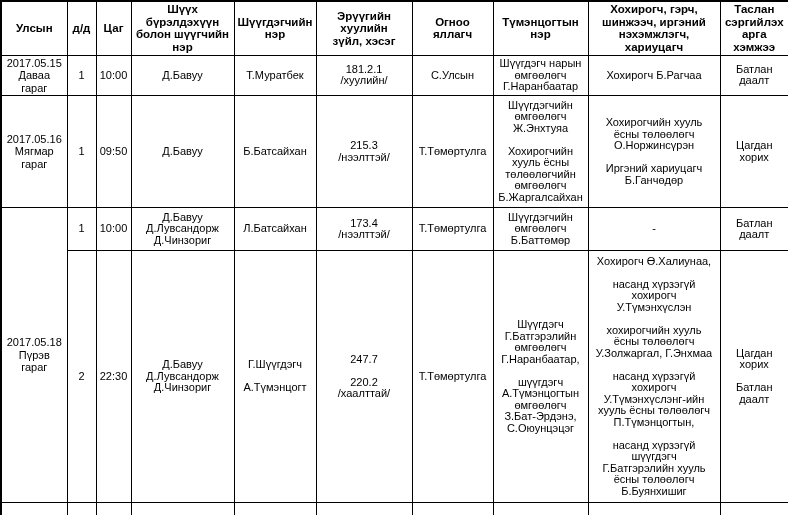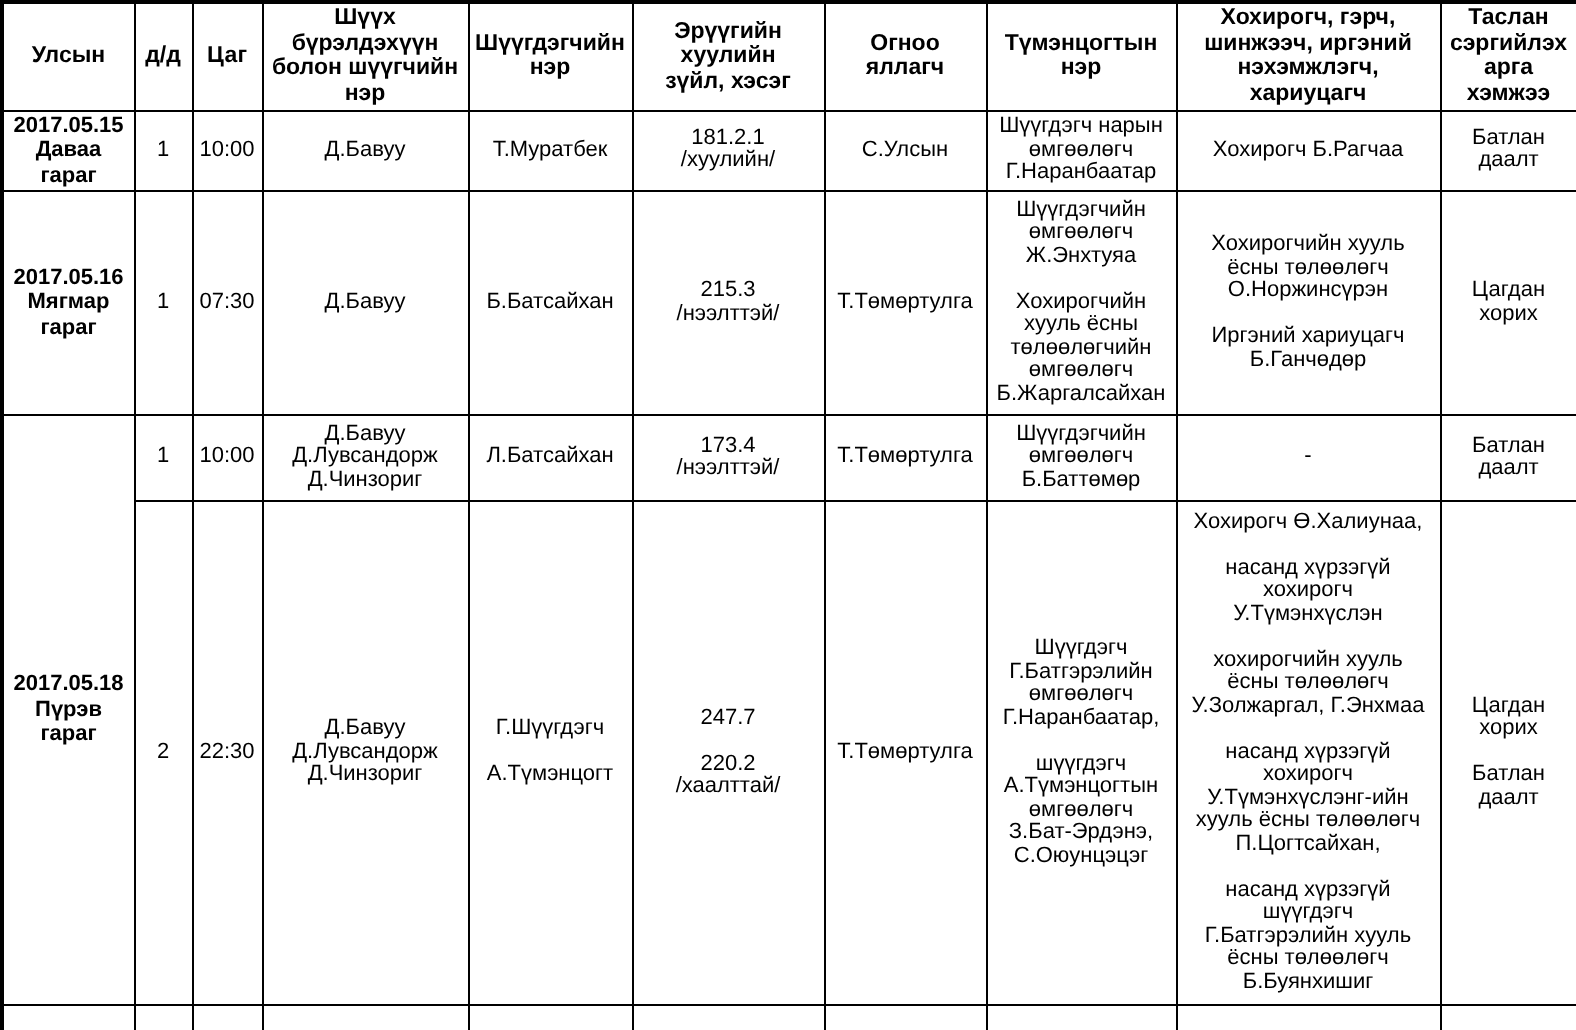--- a/index.html
+++ b/index.html
@@ -29,21 +29,21 @@
     line-height: 11.5px;
     color: #000;
     word-wrap: break-word;
   }
   th {
     font-weight: bold;
     font-size: 11.5px;
     line-height: 12.5px;
   }
   td.date-cell {
-    font-weight: bold;
+    font-weight: normal;
     line-height: 12.5px;
   }
   tr.h-head  { height: 54px; }
   tr.h-r1    { height: 38px; }
   tr.h-r2    { height: 112px; }
   tr.h-r3    { height: 43px; }
   tr.h-r4    { height: 252px; }
   tr.h-stub  { height: 20px; }
 </style>
 </head>
@@ -107,21 +107,21 @@
 Г.Наранбаатар</td>
       <td>Хохирогч Б.Рагчаа</td>
       <td>Батлан
 даалт</td>
     </tr>
     <tr class="h-r2">
       <td class="date-cell">2017.05.16
 Мягмар
 гараг</td>
       <td>1</td>
-      <td>07:30</td>
+      <td>09:50</td>
       <td>Д.Бавуу</td>
       <td>Б.Батсайхан</td>
       <td>215.3
 /нээлттэй/</td>
       <td>Т.Төмөртулга</td>
       <td>Шүүгдэгчийн
 өмгөөлөгч
 Ж.Энхтуяа
 
 Хохирогчийн
@@ -189,21 +189,21 @@
 У.Түмэнхүслэн
 
 хохирогчийн хууль
 ёсны төлөөлөгч
 У.Золжаргал, Г.Энхмаа
 
 насанд хүрзэгүй
 хохирогч
 У.Түмэнхүслэнг-ийн
 хууль ёсны төлөөлөгч
-П.Цогтсайхан,
+П.Түмэнцогтын,
 
 насанд хүрзэгүй
 шүүгдэгч
 Г.Батгэрэлийн хууль
 ёсны төлөөлөгч
 Б.Буянхишиг</td>
       <td>Цагдан
 хорих
 
 Батлан

